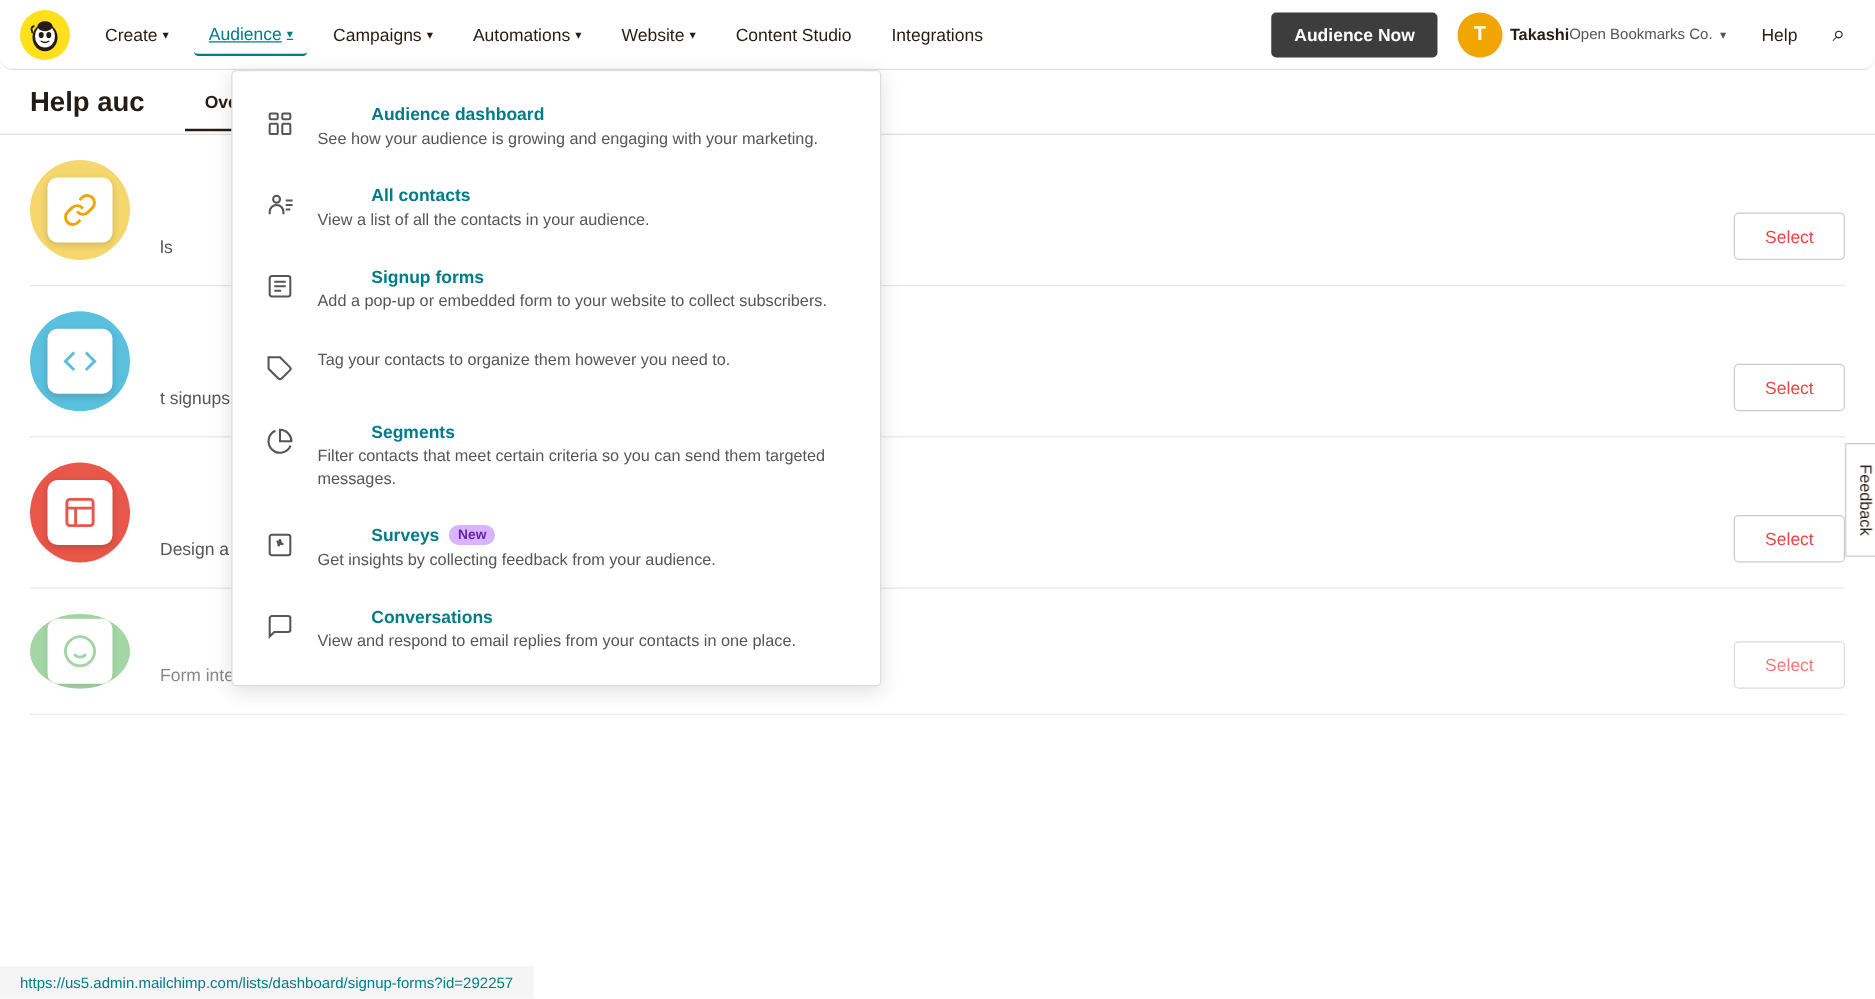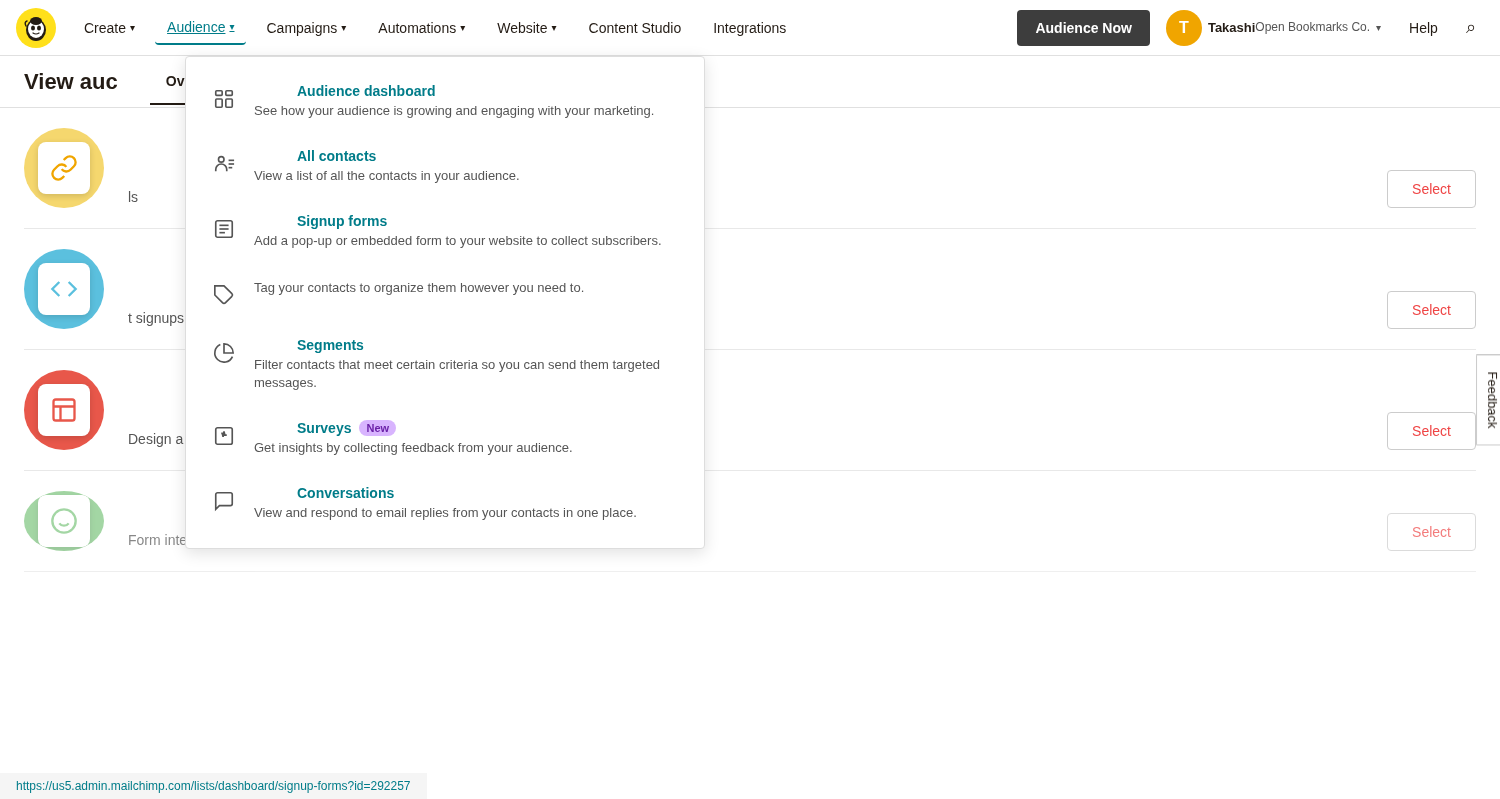--- a/index.html
+++ b/index.html
@@ -2,21 +2,21 @@
 <html><head>
   <meta charset="utf-8">
   <style>
     * { margin: 0; padding: 0; box-sizing: border-box; }
     body { font-family: -apple-system, BlinkMacSystemFont, 'Helvetica Neue', Arial, sans-serif; font-size: 14px; background: #fff; color: #241c15; width: 1500px; height: 799px; overflow: hidden; position: relative; }
 
     
     .top-nav {
       display: flex; align-items: center; height: 56px;
       border-bottom: 1px solid #e0e0e0; padding: 0 16px; gap: 8px;
-      background: #fff; position: relative; z-index: 200;
+      background: #fff; position: relative; z-index: 200; border-radius: 10px;
     }
     .nav-logo { width: 40px; height: 40px; margin-right: 8px; flex-shrink: 0; }
     .nav-logo svg { width: 40px; height: 40px; }
     .nav-item {
       padding: 8px 12px; font-size: 14px; font-weight: 500; color: #241c15;
       cursor: pointer; border-radius: 4px; white-space: nowrap;
       display: flex; align-items: center; gap: 4px;
     }
     .nav-item.active { color: #007c89; border-bottom: 2px solid #007c89; }
     .nav-item .chevron { font-size: 10px; }
@@ -178,21 +178,21 @@
     <span style="font-size:10px; color:#555;">▾</span>
   </div>
 
   <div class="nav-help">Help</div>
   <div class="nav-search">⌕</div>
 </div>
 
 <div class="bg-content">
 
   <div class="sub-nav">
-    <div style="font-size:22px; font-weight:700; margin-right:32px; padding: 14px 0;">View auc</div>
+    <div style="font-size:22px; font-weight:700; margin-right:32px; padding: 14px 0;">Help auc</div>
     <div class="sub-nav-item active">Overview</div>
     <div class="sub-nav-item">
       <span>Settings</span>
       <span style="font-size:10px;"> ▾</span>
     </div>
     <div class="sub-nav-item">Conversations</div>
     <div class="sub-nav-item">Surveys</div>
     <div class="sub-nav-search">🔍</div>
   </div>
 

